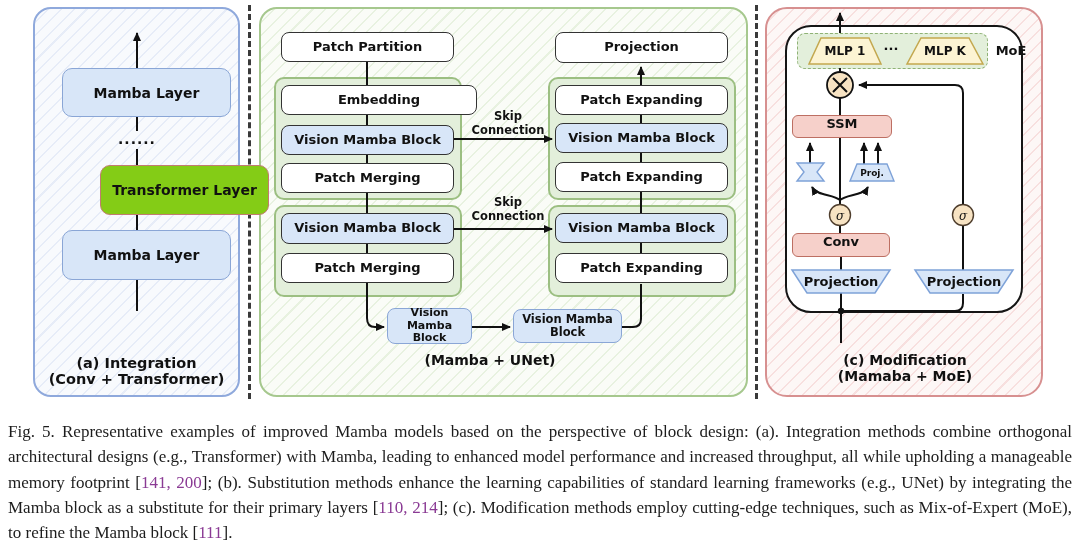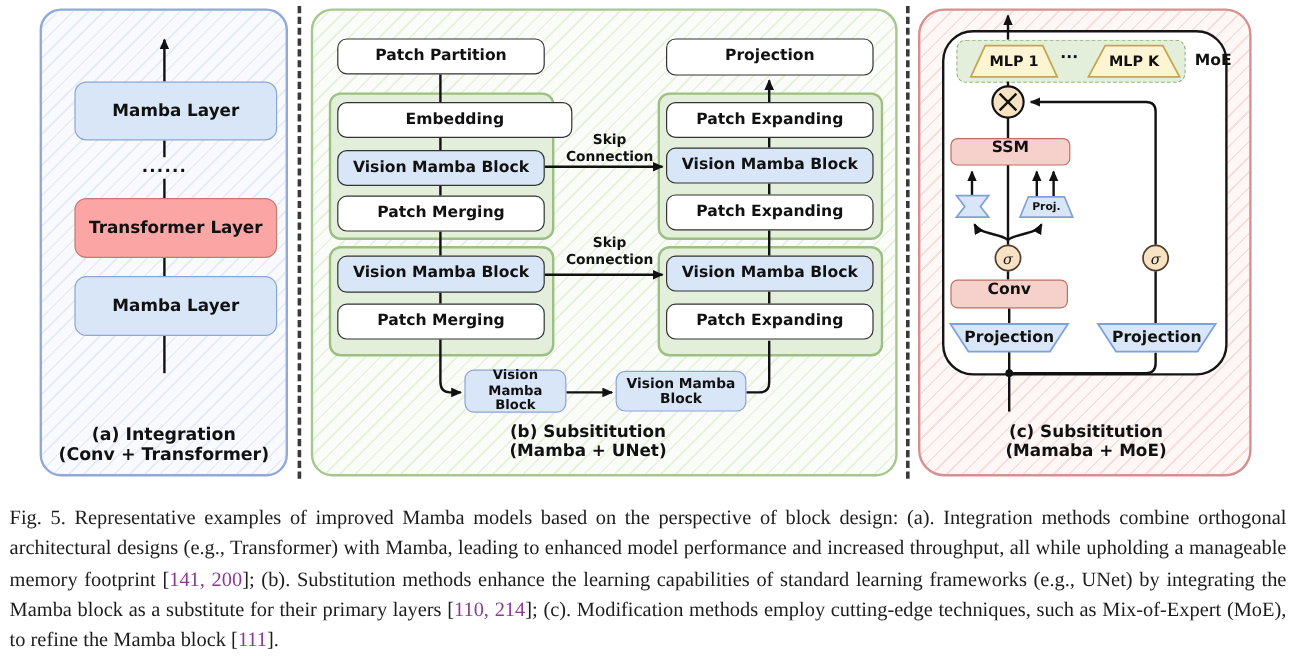--- a/index.html
+++ b/index.html
@@ -17,21 +17,21 @@
   .divider{width:0;border-left:3px dashed #3a3a3a;top:5px;height:394px;}
   
   .bx{display:flex;align-items:center;justify-content:center;text-align:center;
       border:1.8px solid #333;border-radius:8px;background:#fff;
       font-weight:bold;font-size:13px;color:#111;z-index:3;line-height:1.15;}
   .bx.blue{background:#d8e6f8;}
   .bx.blueborder{border:1.6px solid #8aa6d6;}
   .abox{display:flex;align-items:center;justify-content:center;text-align:center;
         border-radius:10px;font-weight:bold;font-size:14px;color:#111;z-index:3;}
   .abox.blue{background:#d8e6f8;border:1.6px solid #8aa6d6;}
-  .abox.red{background:#fca5a5;border:1.6px solid #c27b70;}
+  .abox.red{background:#84cc16;border:1.6px solid #c27b70;margin-left:38px;}
   .grp{background:#e3efdb;border:2px solid #9cbf82;border-radius:10px;z-index:1;}
   .lbl{font-weight:bold;color:#111;text-align:center;z-index:4;}
   .redbox{display:flex;align-items:flex-start;justify-content:center;background:#f6d0ca;
           border:1.5px solid #bd6f63;border-radius:6px;font-weight:bold;font-size:13px;color:#111;z-index:3;}
   .trtxt{display:flex;align-items:center;justify-content:center;font-weight:bold;color:#111;z-index:4;text-align:right;}
   #moeBox{background:#e3efdb;border:1.5px dashed #8fb275;border-radius:8px;z-index:1;}
   #mambaOutline{border:2.5px solid #151515;border-radius:26px;background:#ffffff;z-index:0;}
   #connSvg{position:absolute;left:0;top:0;z-index:2;}
   
   #caption{position:absolute;left:8px;top:419px;width:1064px;
@@ -192,21 +192,20 @@
   <div class="abs bx blue blueborder" style="left:513px;top:309px;width:109px;height:34px;font-size:11.5px;padding:1px;">
     <span>Vision Mamba Block</span>
     </div>
 
   <div class="abs lbl" style="left:466px;top:110px;width:84px;font-size:11.5px;line-height:1.2;">
     <span>Skip Connection</span></div>
   <div class="abs lbl" style="left:466px;top:196px;width:84px;font-size:11.5px;line-height:1.2;">
     <span>Skip Connection</span></div>
 
   <div class="abs lbl" style="left:380px;top:352px;width:220px;font-size:14px;">
-    <div>(b) Subsititution</div>
     <div>(Mamba + UNet)</div>
   </div>
 
   <div class="abs trtxt" style="left:809px;top:40px;width:72px;height:22px;font-size:12px;">
     <span>MLP 1</span>
     </div>
   <div class="abs trtxt" style="left:878px;top:38px;width:26px;height:20px;font-size:13px;">
     <span>···</span>
     </div>
   <div class="abs trtxt" style="left:907px;top:40px;width:76px;height:22px;font-size:12px;">
@@ -226,18 +225,18 @@
     <span>Conv</span>
     </div>
   <div class="abs trtxt" style="left:792px;top:271px;width:98px;height:20px;font-size:13px;">
     <span>Projection</span>
     </div>
   <div class="abs trtxt" style="left:915px;top:271px;width:98px;height:20px;font-size:13px;">
     <span>Projection</span>
     </div>
 
   <div class="abs lbl" style="left:795px;top:352px;width:220px;font-size:14px;">
-    <div>(c) Subsititution</div>
+    <div>(c) Modification</div>
     <div>(Mamaba + MoE)</div>
   </div>
 
   <div id="caption"><span>Fig. 5.  Representative examples of improved Mamba models based on the perspective of block design: (a). Integration methods combine orthogonal architectural designs (e.g., Transformer) with Mamba, leading to enhanced model performance and increased throughput, all while upholding a manageable memory footprint [</span><span class="cite">141, 200</span><span>]; (b). Substitution methods enhance the learning capabilities of standard learning frameworks (e.g., UNet) by integrating the Mamba block as a substitute for their primary layers [</span><span class="cite">110, 214</span><span>]; (c). Modification methods employ cutting-edge techniques, such as Mix-of-Expert (MoE), to refine the Mamba block [</span><span class="cite">111</span><span>].</span></div>
 </div>
 
 </body></html>

